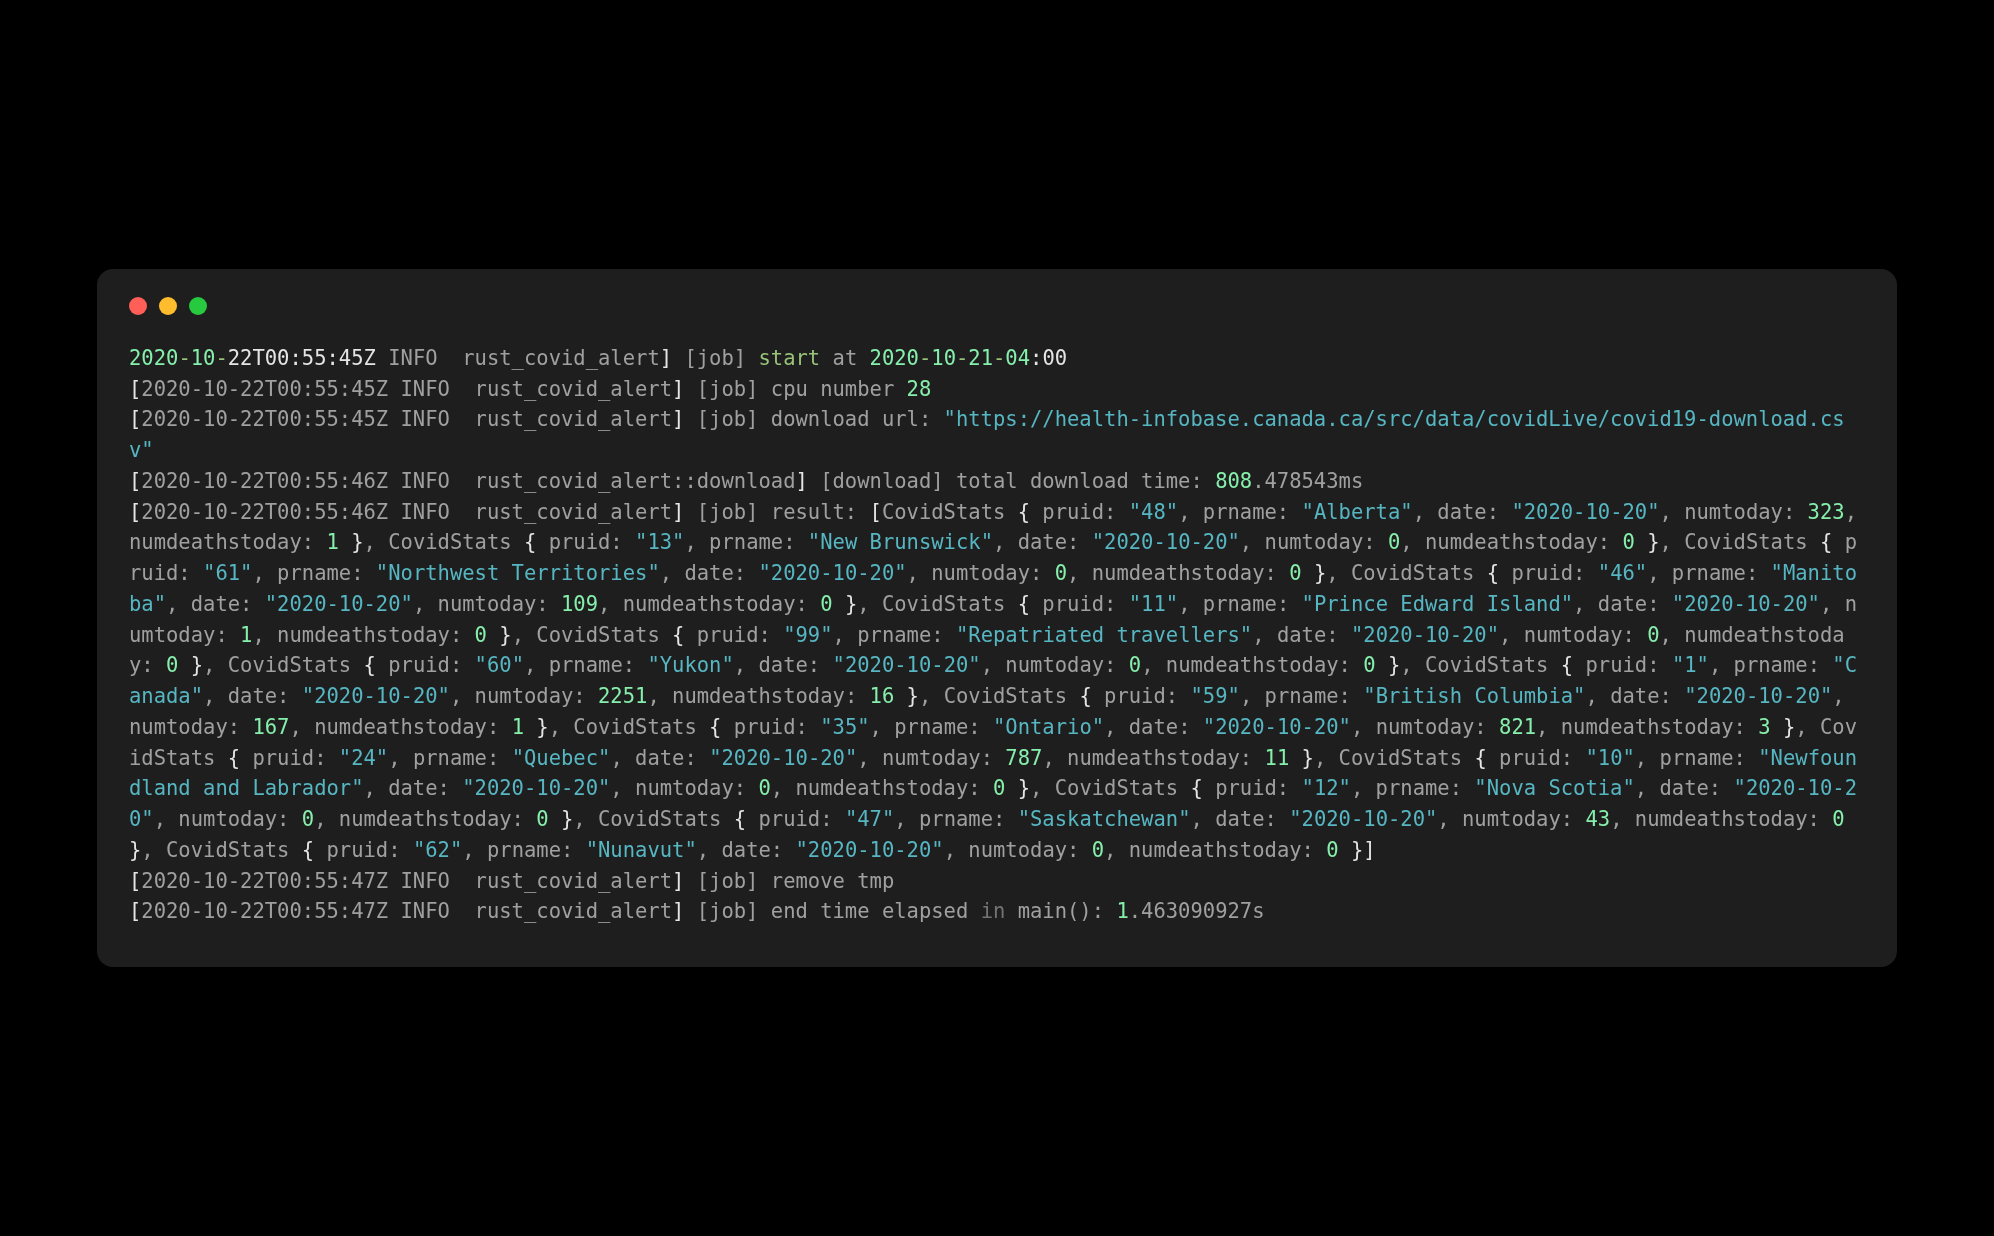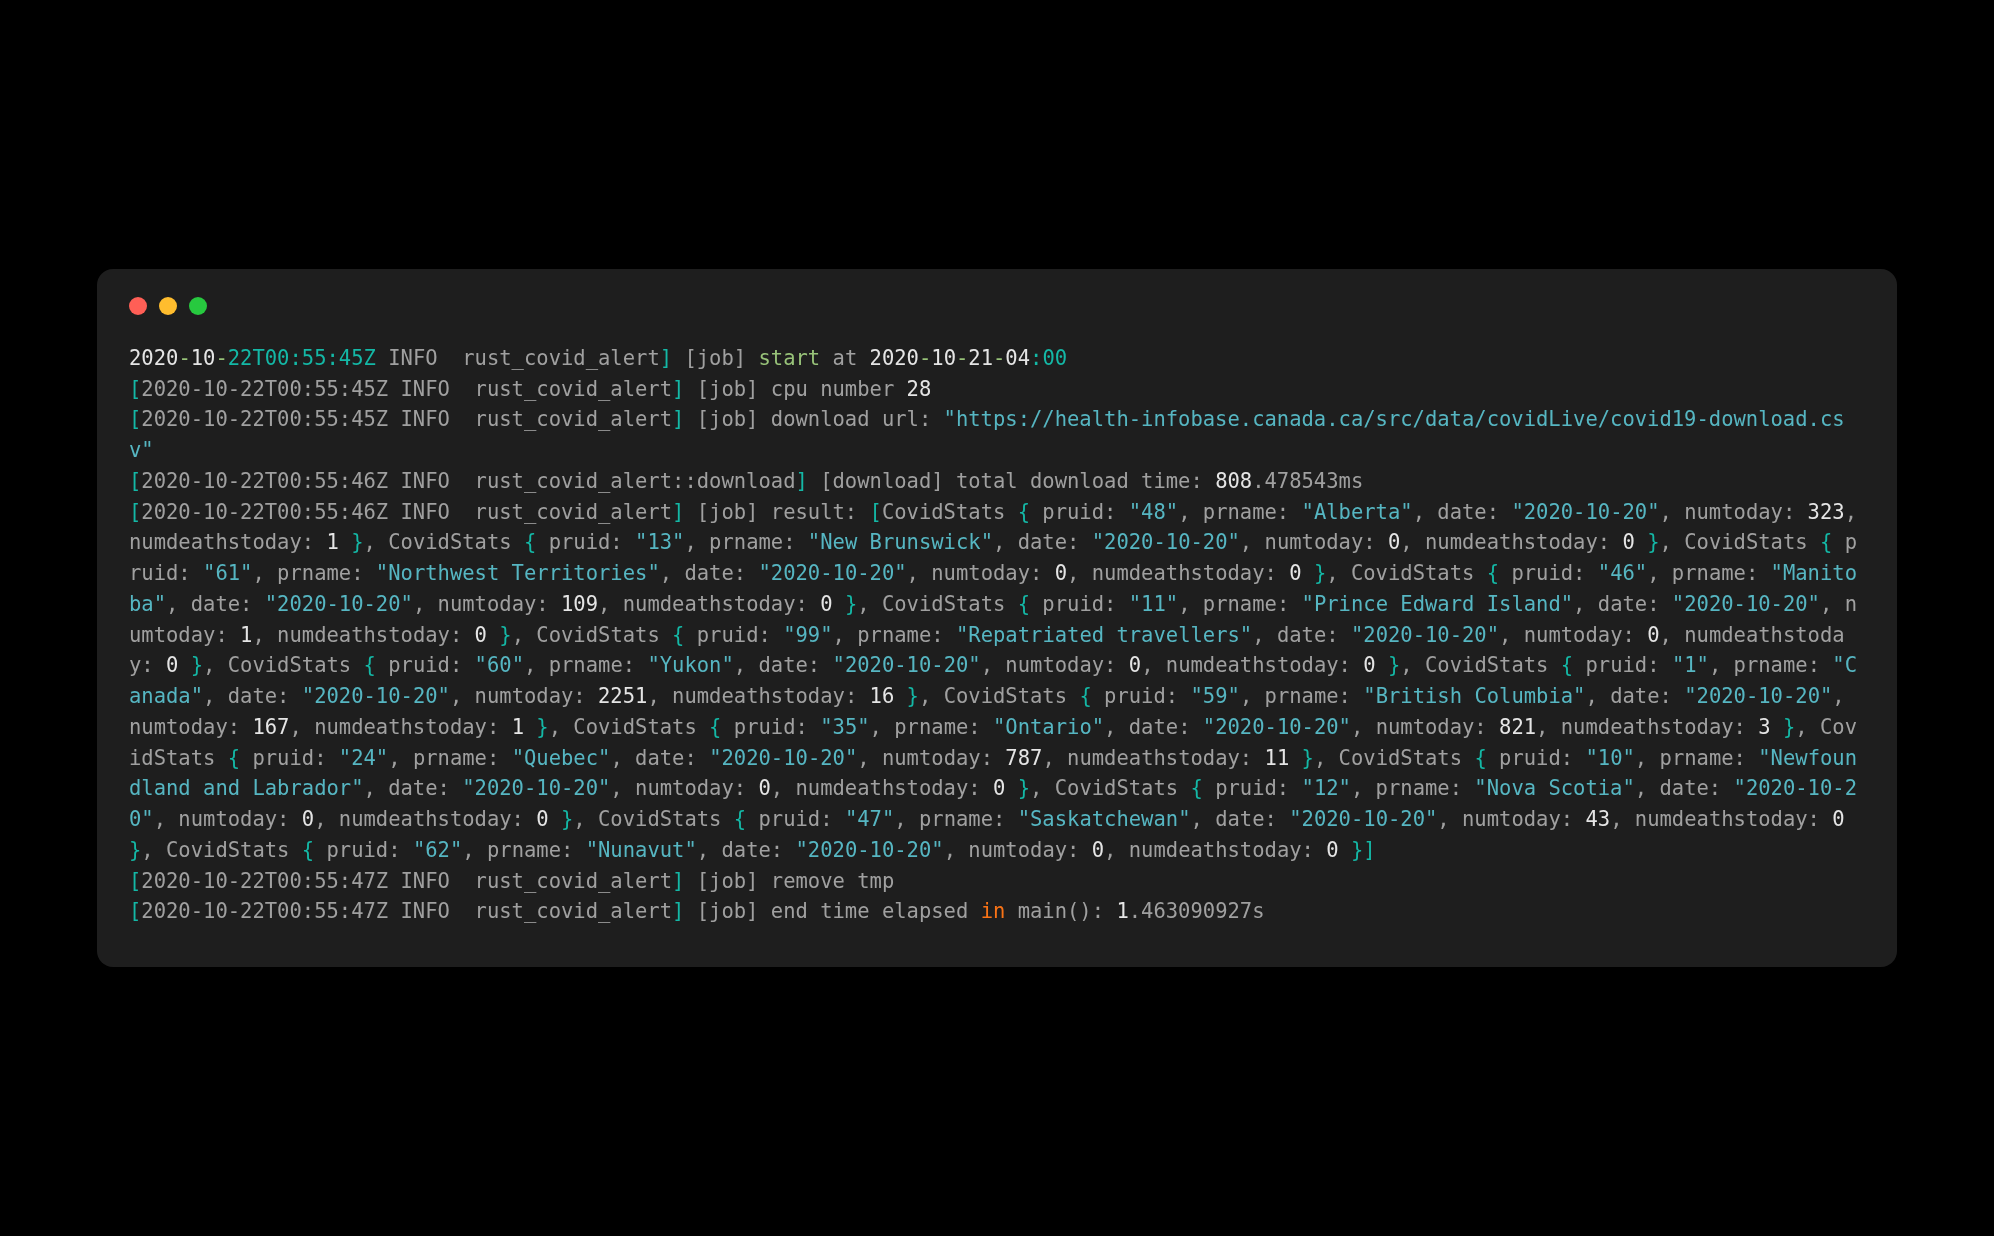--- a/index.html
+++ b/index.html
@@ -33,25 +33,25 @@
   .dot.yellow { background: #ffbd2e; }
   .dot.green { background: #27c93f; }
   .terminal {
     font-size: 20.5px;
     line-height: 1.5;
     color: #a0a0a0;
     white-space: pre-wrap;
     word-break: break-all;
     font-weight: 500;
   }
-  .c-red { color: #e5e5e5; }
+  .c-red { color: #86efac; }
   .c-green { color: #98c379; }
   .c-cyan { color: #56b6c2; }
-  .c-yellow { color: #f97316; }
-  .c-gray { color: #14b8a6; }
+  .c-yellow { color: #737373; }
+  .c-gray { color: #e5e5e5; }
 </style>
 </head>
 <body>
 
 <div class="window">
   <div class="titlebar">
     <div class="dot red"></div>
     <div class="dot yellow"></div>
     <div class="dot green"></div>
   </div>

